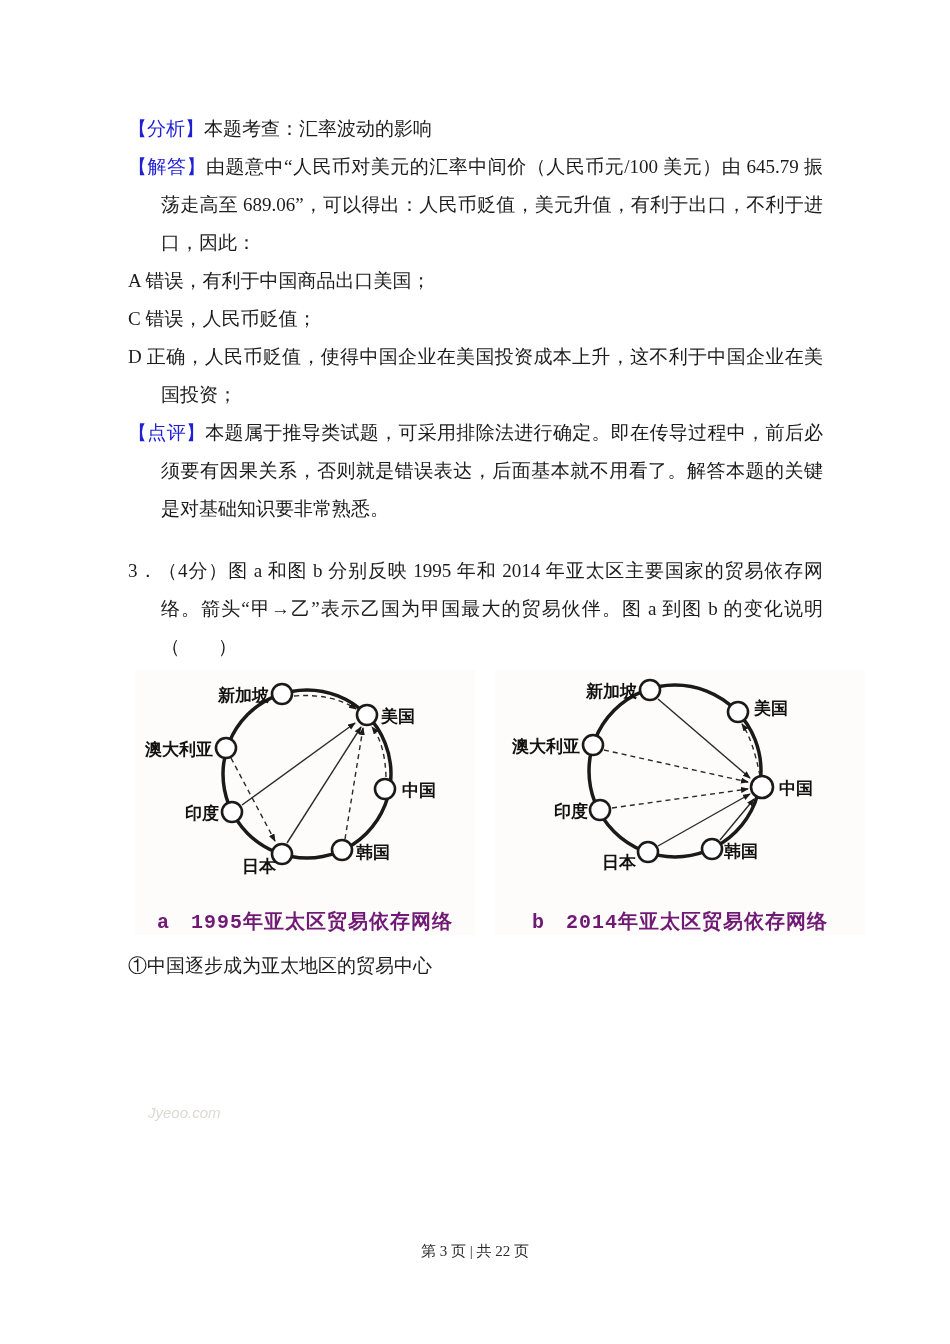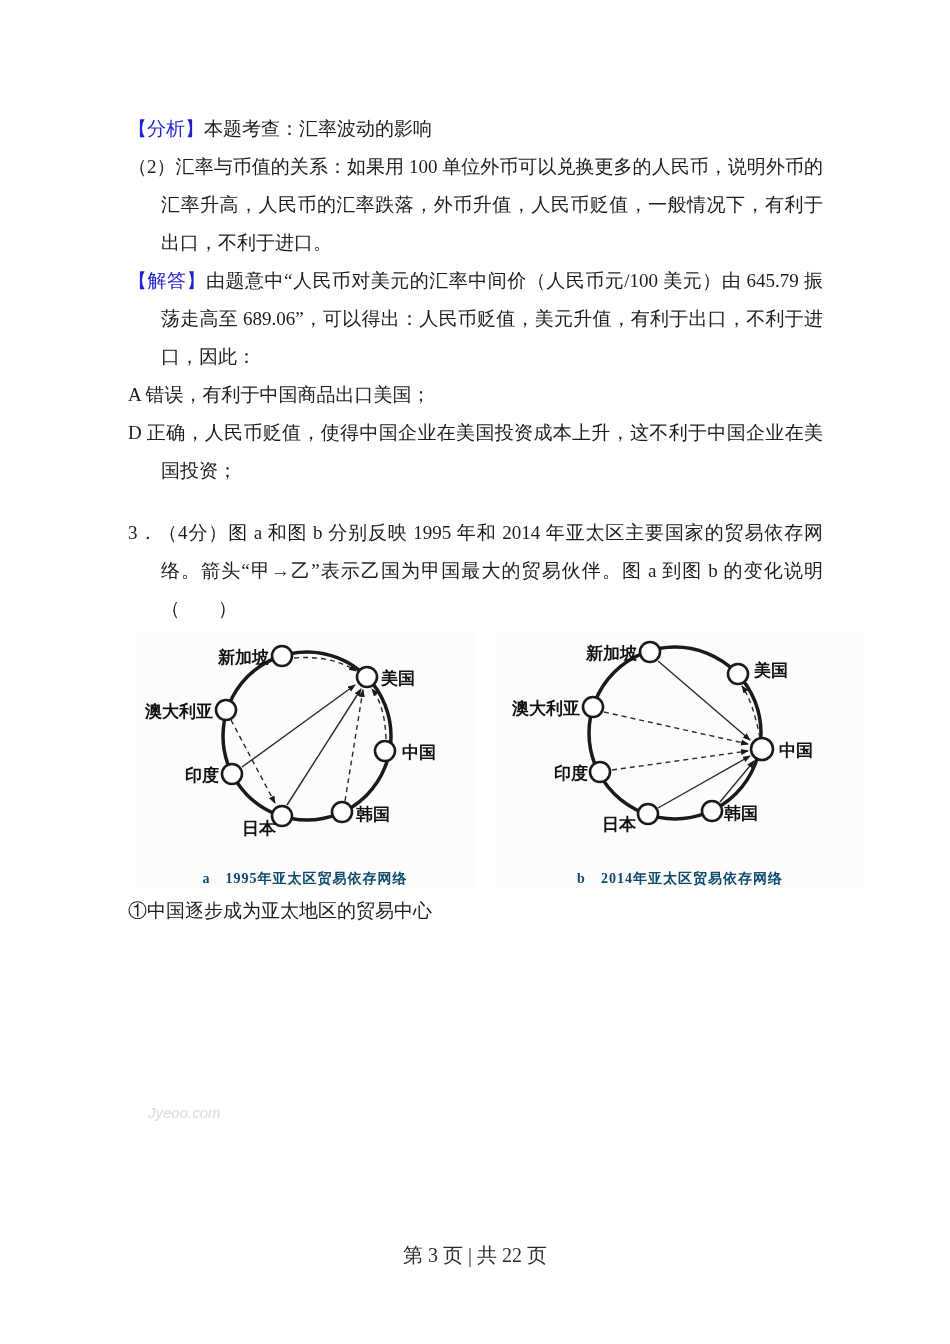--- a/index.html
+++ b/index.html
@@ -24,28 +24,28 @@
     text-align:justify;
     padding-left:33px;
     text-indent:-33px;
     color:#1c1c1c;
   }
   .blue { color:var(--label-blue,#1f1fd6); }
   .q-gap { margin-top:24px; }
   .figures {
     display:flex;
     gap:20px;
-    margin:4px 0 4px 7px;
+    margin:4px 0 12px 7px;
   }
   figure { margin:0; flex:0 0 auto; text-align:center; background:#fdfcfa; }
   figcaption {
-    font-family:Liberation Serif, serif;
+    font-family:Liberation Mono, monospace;
     font-weight:bold;
-    font-size:14px;
-    color:#0c4a6e;
+    font-size:20px;
+    color:#701a75;
     margin-top:2px;
     letter-spacing:1px;
     white-space:nowrap;
   }
   .statement { }
   .ring  { fill:none; stroke:#1a1a1a; stroke-width:3.5; }
   .node  { fill:#ffffff; stroke:#1a1a1a; stroke-width:2.6; }
   .edge  { fill:none; stroke:#2a2a2a; stroke-width:1.4; }
   .edge.dashed { stroke-dasharray:5 4; }
   .nlabel {
@@ -59,39 +59,40 @@
     left:148px; top:1104px;
     font:italic 15px "Liberation Sans","DejaVu Sans",sans-serif;
     color:#c9c5bb;
     opacity:.65;
   }
   .footer {
     position:absolute;
     top:1242px; left:0;
     width:100%;
     text-align:center;
-    font-size:20px;
+    font-size:15px;
     color:#2b2b2b;
   }
 </style>
 </head>
 <body>
 
 <div class="page">
   <div class="content">
 
     <p class="para"><span class="blue">【分析】</span><span>本题考查：汇率波动的影响</span></p>
 
-    <p class="para">（2）汇率与币值的关系：如果用 100 单位外币可以兑换更多的人民币，说明外币的汇率升高，人民币的汇率跌落，外币升值，人民币贬值，一般情况下，有利于出口，不利于进口。</p>
 
     <p class="para"><span class="blue">【解答】</span><span>由题意中“人民币对美元的汇率中间价（人民币元/100 美元）由 645.79 振荡走高至 689.06”，可以得出：人民币贬值，美元升值，有利于出口，不利于进口，因此：</span></p>
 
     <p class="para">A 错误，有利于中国商品出口美国；</p>
+    <p class="para">C 错误，人民币贬值；</p>
     <p class="para">D 正确，人民币贬值，使得中国企业在美国投资成本上升，这不利于中国企业在美国投资；</p>
 
+    <p class="para"><span class="blue">【点评】</span><span>本题属于推导类试题，可采用排除法进行确定。即在传导过程中，前后必须要有因果关系，否则就是错误表达，后面基本就不用看了。解答本题的关键是对基础知识要非常熟悉。</span></p>
 
     <p class="para q-gap">3．（4分）图 a 和图 b 分别反映 1995 年和 2014 年亚太区主要国家的贸易依存网络。箭头“甲→乙”表示乙国为甲国最大的贸易伙伴。图 a 到图 b 的变化说明（　　）</p>
 
     <div class="figures">
 
       <figure>
         <svg width="340" height="232" viewBox="0 0 340 232">
           <defs>
             <marker id="ah-a" markerWidth="9" markerHeight="8" refX="7" refY="3" orient="auto" markerUnits="userSpaceOnUse">
               <path d="M0,0 L8,3 L0,6 Z" fill="#1a1a1a"></path>

